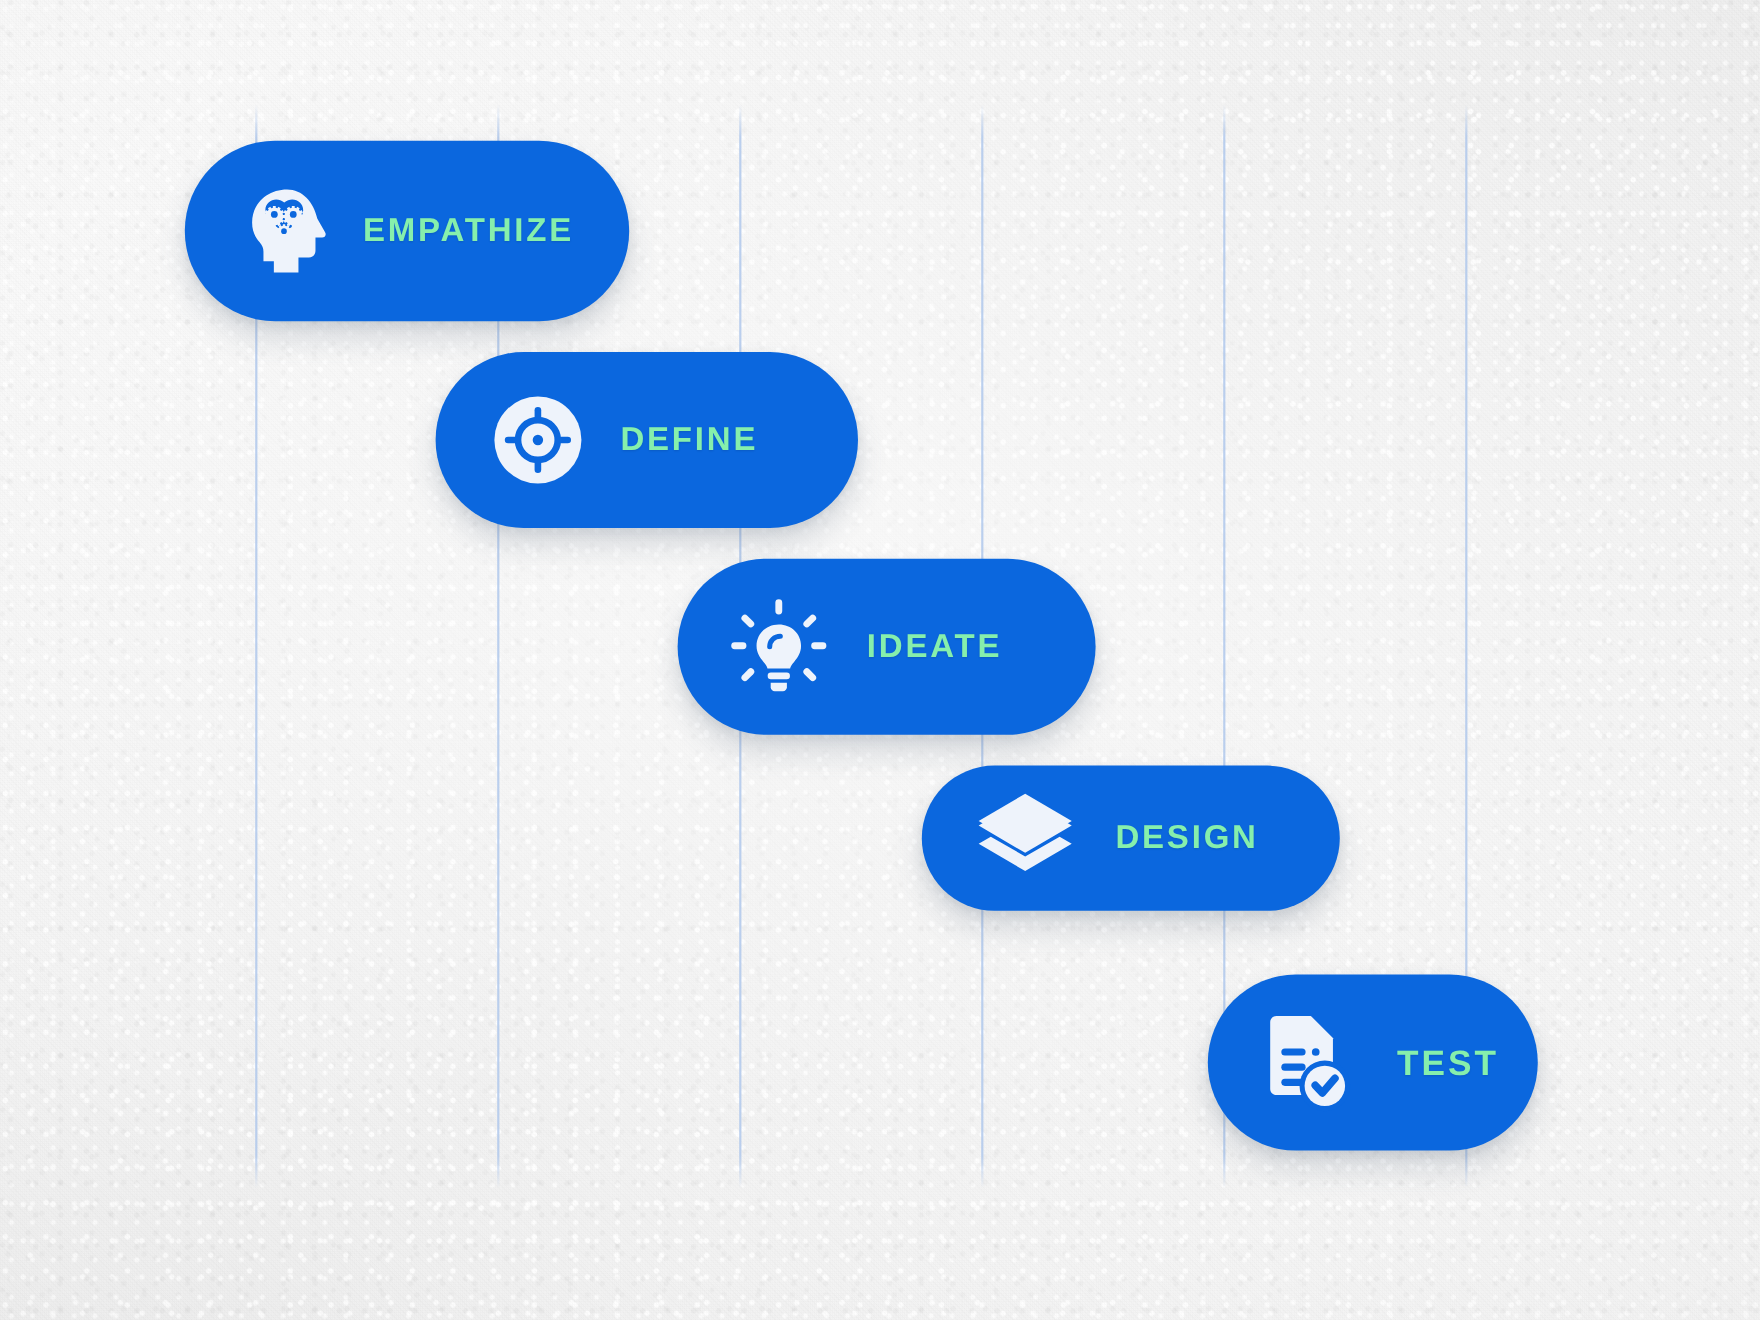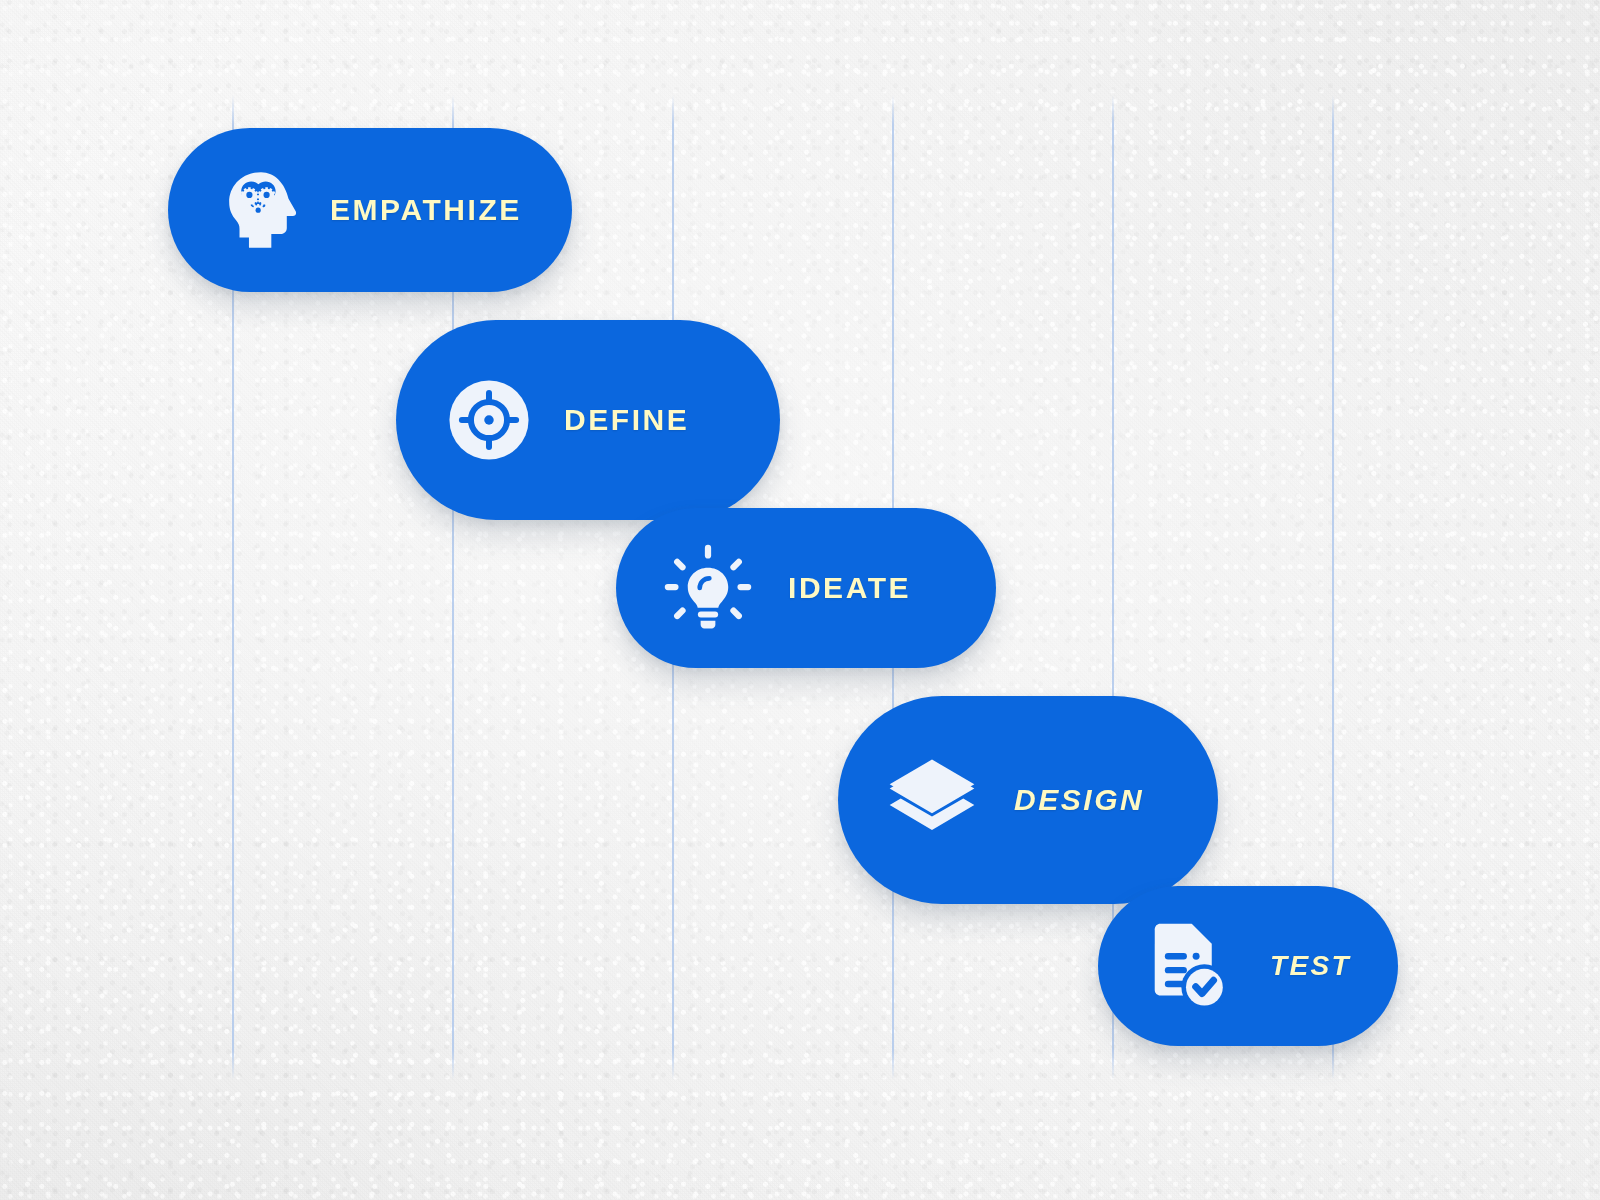--- a/index.html
+++ b/index.html
@@ -77,21 +77,21 @@
       0 4px 10px rgba(90,105,125,0.12);
   }
   .stage-icon {
     flex: 0 0 auto;
     display: flex;
     align-items: center;
     justify-content: center;
   }
   .stage-icon svg { display: block; }
   .stage-label {
-    color: #fef9c3;
+    color: #86efac;
     font-weight: bold;
     letter-spacing: 0.085em;
     white-space: nowrap;
     text-shadow: 0 1px 2px rgba(0,0,0,0.12);
     font-family: "Liberation Sans", sans-serif;
   }
 </style>
 </head>
 <body>
 
@@ -121,21 +121,21 @@
               <circle cx="36.5" cy="32.5" r="3.6" fill="#0B67DE"></circle>
               <path d="M58 25.5l1.8.5.9-1.6 2.6 1.5-.9 1.6 1.3 1.3 1.6-.9 1.5 2.6-1.6.9.5 1.8h1.9v3h-1.9l-.5 1.8 1.6.9-1.5 2.6-1.6-.9-1.3 1.3.9 1.6-2.6 1.5-.9-1.6-1.8.5v1.9h-3v-1.9l-1.8-.5-.9 1.6-2.6-1.5.9-1.6-1.3-1.3-1.6.9-1.5-2.6 1.6-.9-.5-1.8h-1.9v-3h1.9l.5-1.8-1.6-.9 1.5-2.6 1.6.9 1.3-1.3-.9-1.6 2.6-1.5.9 1.6 1.8-.5v-1.9h3z"></path>
               <circle cx="56.5" cy="32.5" r="3.6" fill="#0B67DE"></circle>
               <path d="M48 44.5l1.5.4.7-1.3 2.2 1.2-.7 1.3 1.1 1.1 1.3-.7 1.2 2.2-1.3.7.4 1.5h1.6v2.5h-1.6l-.4 1.5 1.3.7-1.2 2.2-1.3-.7-1.1 1.1.7 1.3-2.2 1.2-.7-1.3-1.5.4v1.6h-2.5v-1.6l-1.5-.4-.7 1.3-2.2-1.2.7-1.3-1.1-1.1-1.3.7-1.2-2.2 1.3-.7-.4-1.5h-1.6v-2.5h1.6l.4-1.5-1.3-.7 1.2-2.2 1.3.7 1.1-1.1-.7-1.3 2.2-1.2.7 1.3 1.5-.4v-1.6h2.5z"></path>
               <circle cx="46.7" cy="50.2" r="3" fill="#0B67DE"></circle>
             </g>
           </svg>
         </div>
         <div class="stage-label" style="position: absolute; left: 162px; font-size: 30px;">EMPATHIZE</div>
       </div>
-      <div class="stage-pill" style="left: 396px; top: 320px; width: 384px; height: 200px; background: rgb(11, 103, 222);">
+      <div class="stage-pill" style="left: 396px; top: 320px; width: 384px; height: 160px; background: rgb(11, 103, 222);">
         <div class="stage-icon" style="position: absolute; left: 50px; width: 86px; height: 86px;">
           <svg viewBox="0 0 100 100" width="86" height="86" xmlns="http://www.w3.org/2000/svg">
             <circle cx="50" cy="50" r="46" fill="#eef3fb"></circle>
             <circle cx="50" cy="50" r="21" fill="none" stroke="#0B67DE" stroke-width="7"></circle>
             <circle cx="50" cy="50" r="5.5" fill="#0B67DE"></circle>
             <rect x="46.5" y="15" width="7" height="17" rx="3.5" fill="#0B67DE"></rect>
             <rect x="46.5" y="68" width="7" height="17" rx="3.5" fill="#0B67DE"></rect>
             <rect x="15" y="46.5" width="17" height="7" rx="3.5" fill="#0B67DE"></rect>
             <rect x="68" y="46.5" width="17" height="7" rx="3.5" fill="#0B67DE"></rect>
           </svg>
@@ -156,21 +156,21 @@
               <rect x="16" y="17" width="6.8" height="15" rx="3.4" transform="rotate(-45 19.4 24.5)"></rect>
               <rect x="77.2" y="17" width="6.8" height="15" rx="3.4" transform="rotate(45 80.6 24.5)"></rect>
               <rect x="16" y="70" width="6.8" height="15" rx="3.4" transform="rotate(45 19.4 77.5)"></rect>
               <rect x="77.2" y="70" width="6.8" height="15" rx="3.4" transform="rotate(-45 80.6 77.5)"></rect>
             </g>
             <path d="M41 50c0-6 4.6-10.5 10.5-10.5" fill="none" stroke="#0B67DE" stroke-width="5" stroke-linecap="round"></path>
           </svg>
         </div>
         <div class="stage-label" style="position: absolute; left: 172px; font-size: 30px;">IDEATE</div>
       </div>
-      <div class="stage-pill" style="left: 838px; top: 696px; width: 380px; height: 208px; background: rgb(11, 103, 222); font-style: italic;">
+      <div class="stage-pill" style="left: 838px; top: 696px; width: 380px; height: 132px; background: rgb(11, 103, 222);">
         <div class="stage-icon" style="position: absolute; left: 48px; width: 92px; height: 92px;">
           <svg viewBox="0 0 100 100" width="92" height="92" xmlns="http://www.w3.org/2000/svg">
             <g fill="#eef3fb">
               <path d="M50 6 L96 33 L50 60 L4 33 Z"></path>
               <path d="M50 50 L84 30.5 L96 37.5 L50 64.5 L4 37.5 L16 30.5 Z"></path>
               <path d="M50 68 L84 48.5 L96 55.5 L50 82.5 L4 55.5 L16 48.5 Z"></path>
             </g>
           </svg>
         </div>
         <div class="stage-label" style="position: absolute; left: 176px; font-size: 30px;">DESIGN</div>
@@ -185,17 +185,17 @@
               <rect x="27" y="51" width="24" height="7" rx="3.5"></rect>
               <rect x="27" y="66" width="24" height="7" rx="3.5"></rect>
               <circle cx="61" cy="39.5" r="3.8"></circle>
               <circle cx="61" cy="54.5" r="3.8"></circle>
             </g>
             <circle cx="70" cy="73" r="25" fill="#0B67DE"></circle>
             <circle cx="70" cy="73" r="20" fill="#eef3fb"></circle>
             <path d="M60.5 72.5 L67.5 80 L80 65.5" fill="none" stroke="#0B67DE" stroke-width="7.5" stroke-linecap="round" stroke-linejoin="round"></path>
           </svg>
         </div>
-        <div class="stage-label" style="position: absolute; left: 172px; font-size: 28px; font-style: italic;">TEST</div>
+        <div class="stage-label" style="position: absolute; left: 172px; font-size: 32px;">TEST</div>
       </div>
     </div>
 
 </div>
 
 </body></html>

